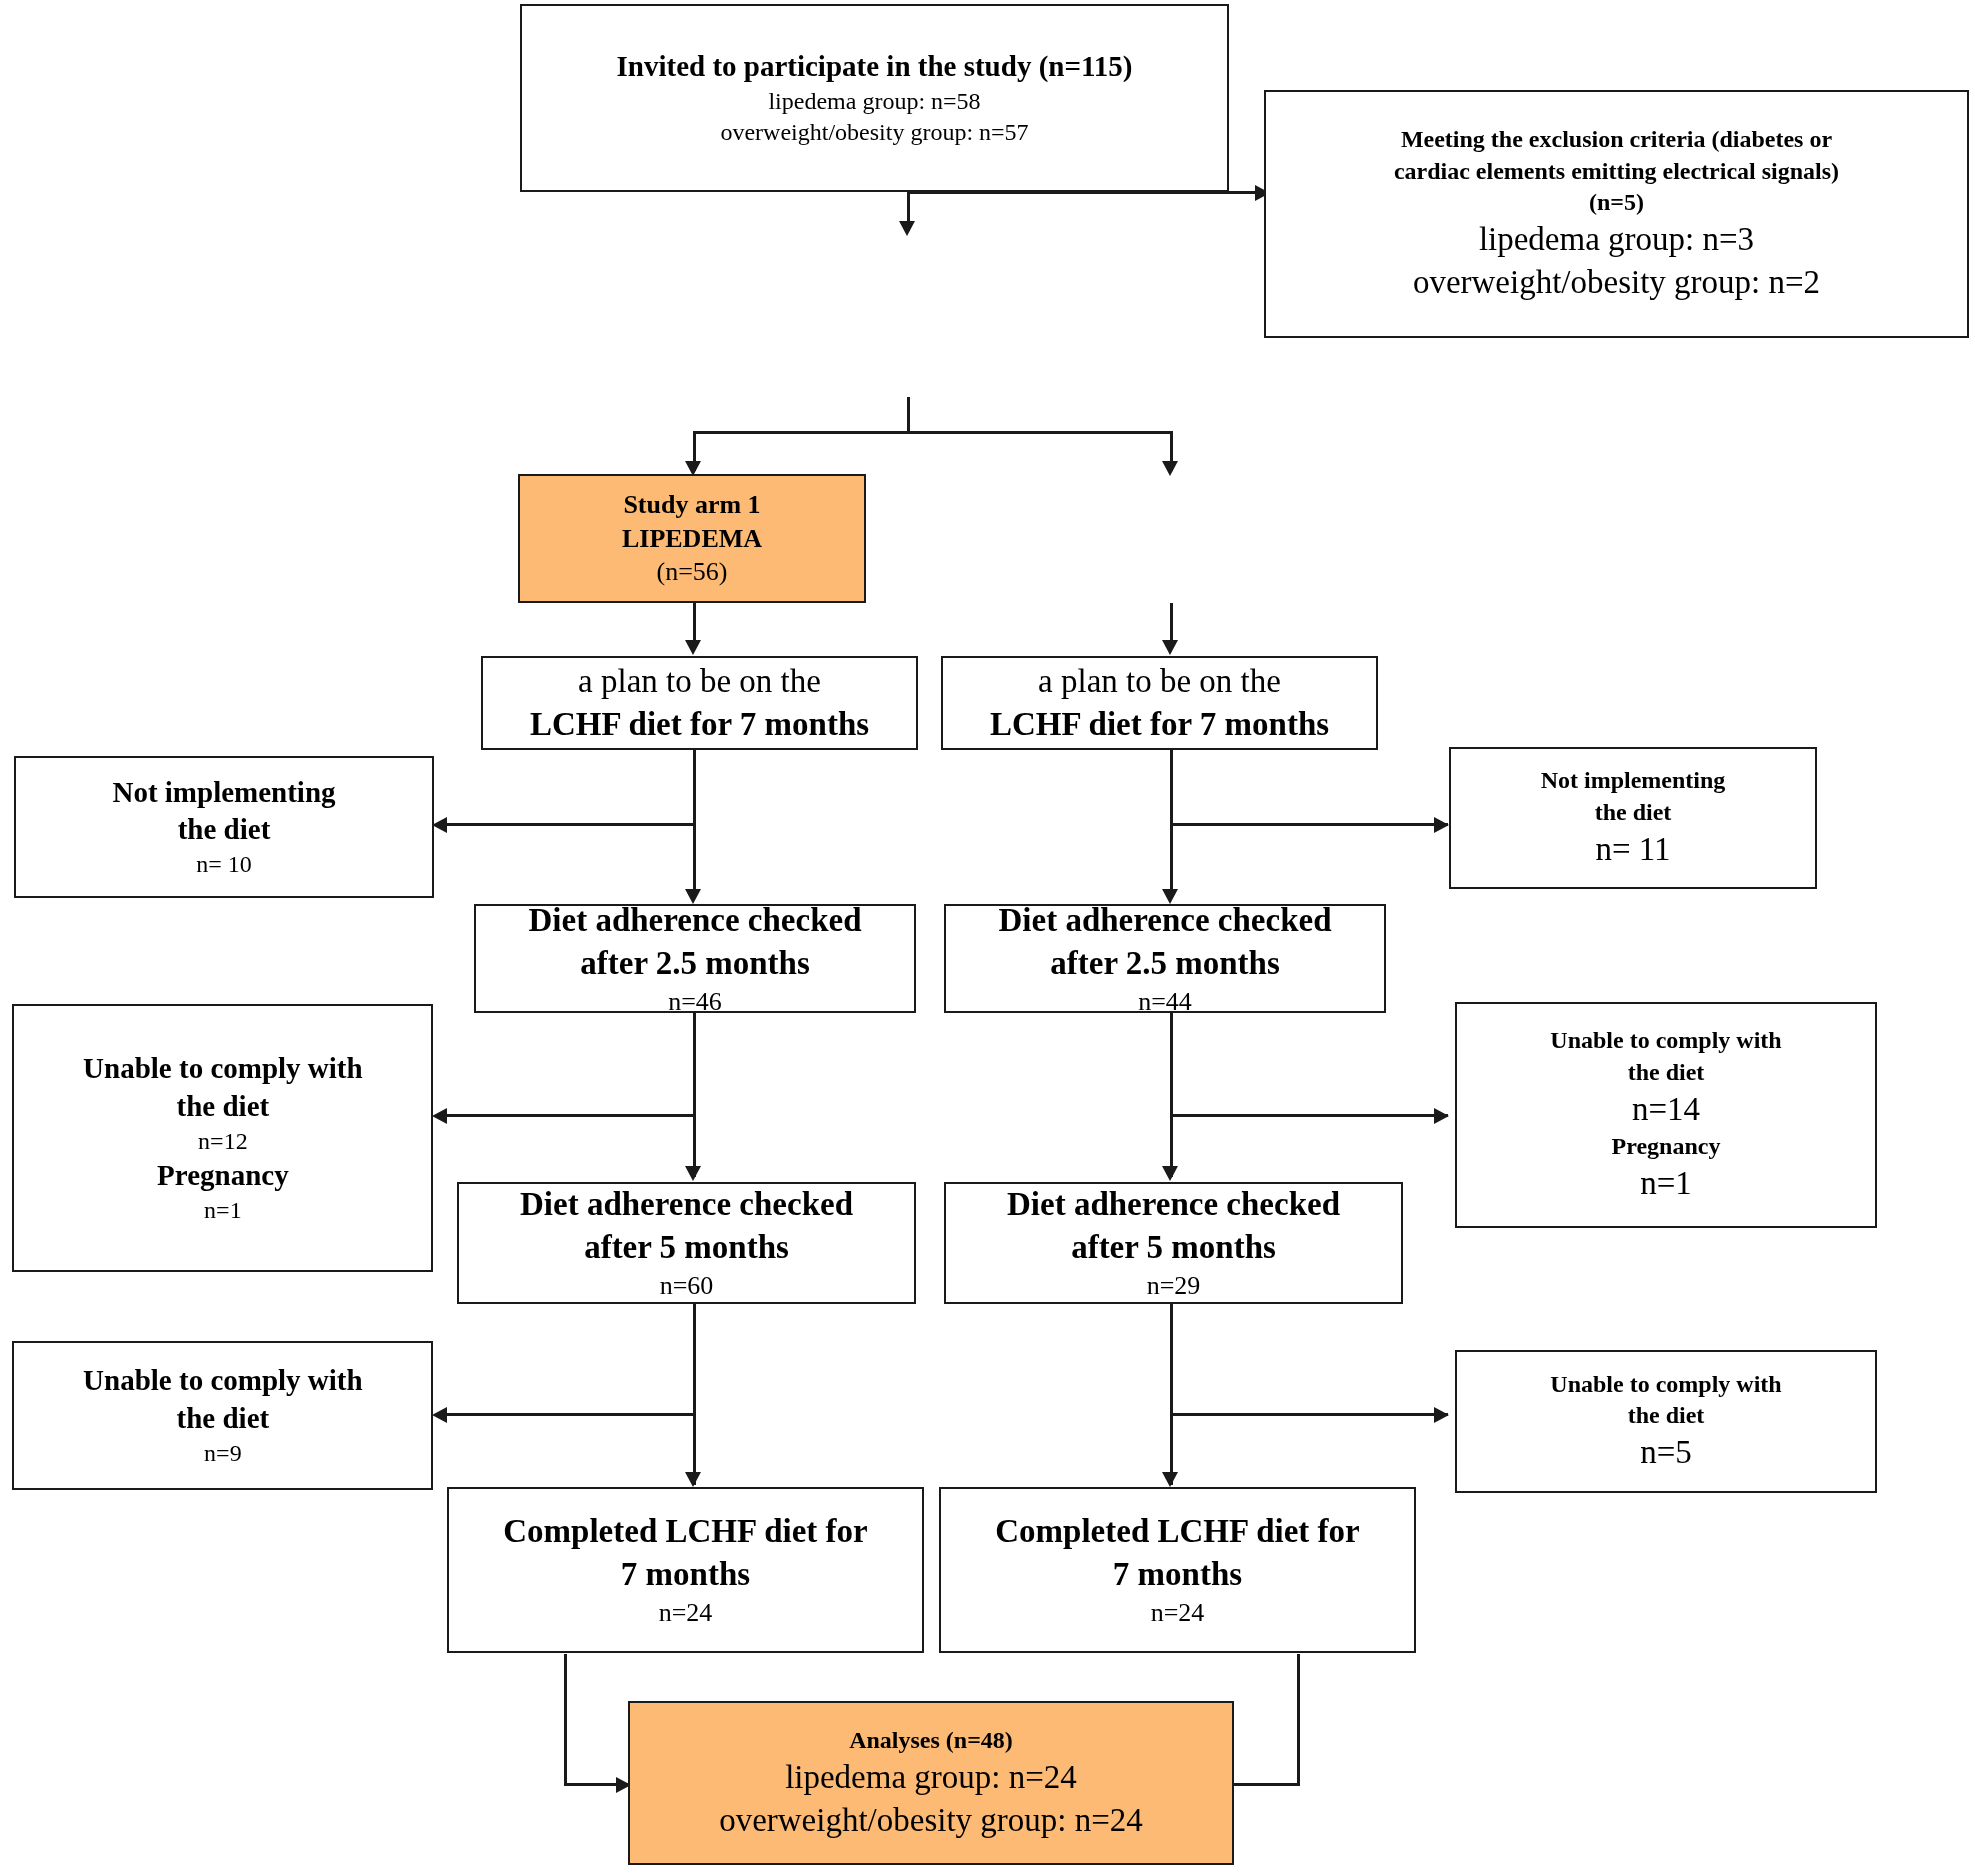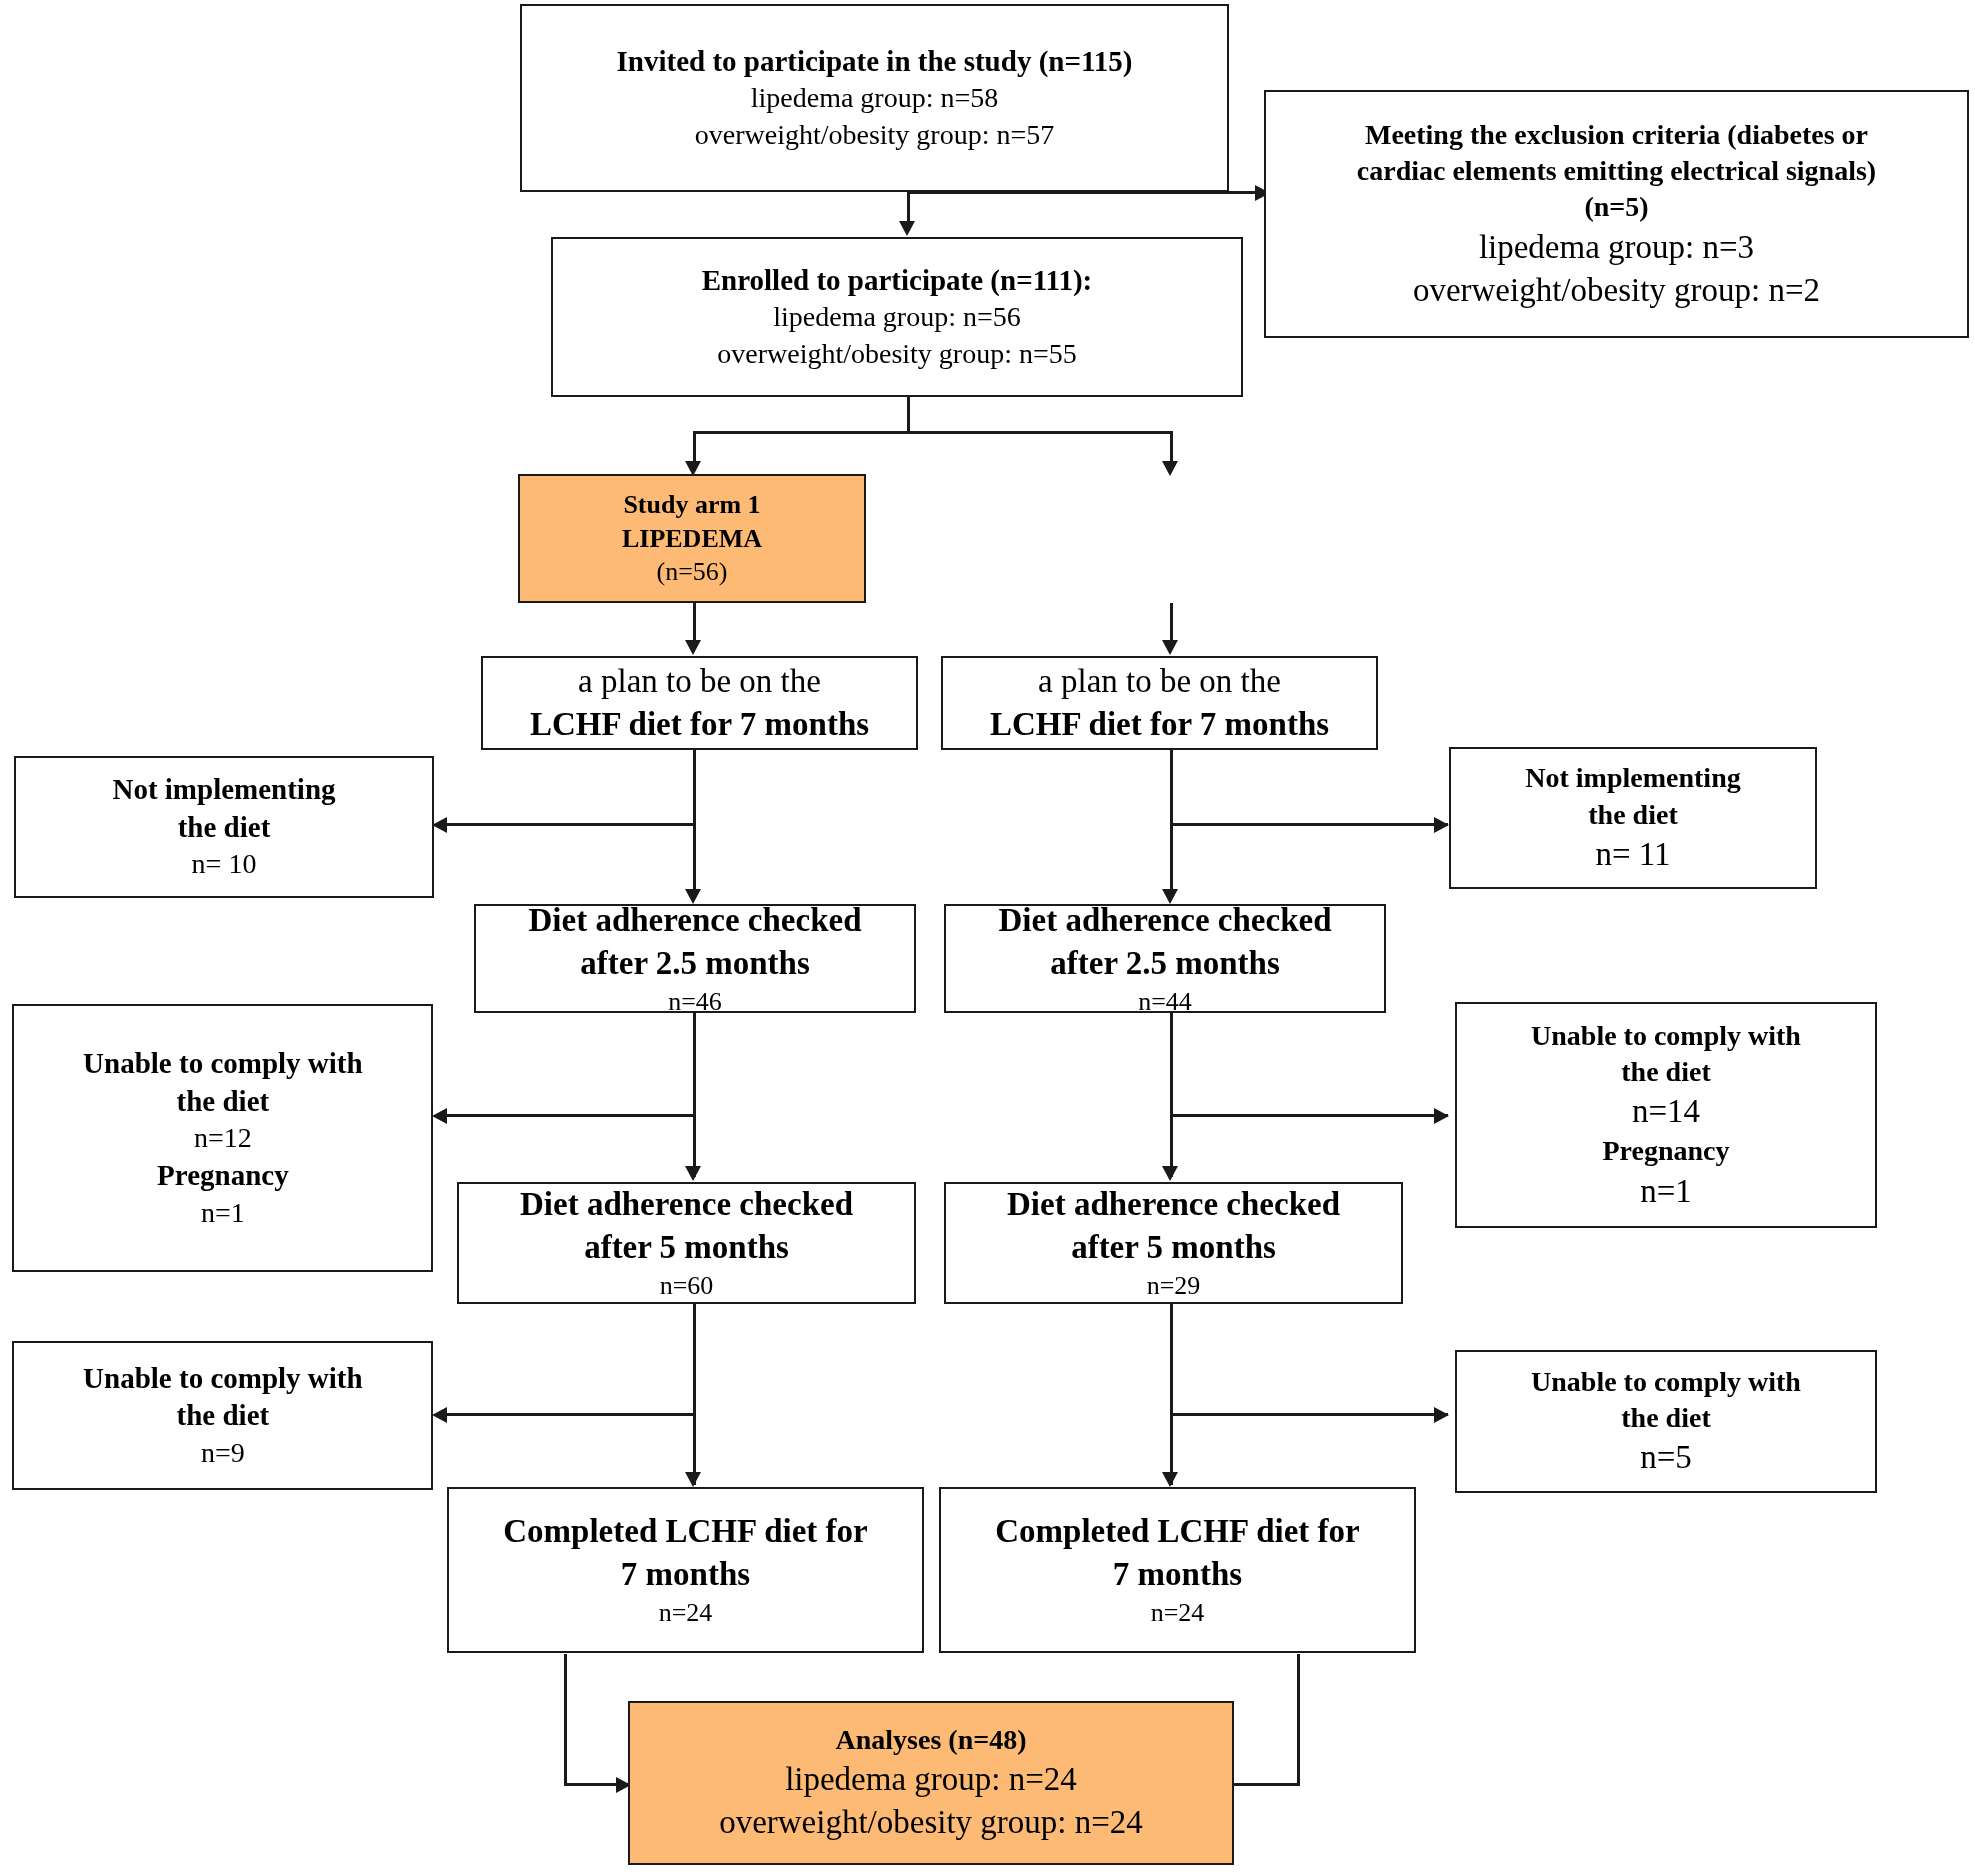--- a/index.html
+++ b/index.html
@@ -27,21 +27,21 @@
     text-align: center;
     color: #000000;
     line-height: 1.30;
     padding: 3px 5px;
   }
   .node .ln { display: block; white-space: nowrap; }
   .shade { background: #fdba74; }
   .b { font-weight: bold; }
   .f52 { font-size: 26px; }
   .f54 { font-size: 33px; }
-  .f56 { font-size: 28px; }
+  .f56 { font-size: 24px; }
   .f58 { font-size: 29px; }
 
   
   .vline, .hline {
     position: absolute;
     background: #1a1a1a;
   }
   .vline { width: 2.5px; }
   .hline { height: 2.5px; }
   .arrow-down, .arrow-left, .arrow-right {
@@ -139,25 +139,20 @@
   </div>
 
   <div class="node" style="left:1264px; top:90px; width:705px; height:248px;">
     <span class="ln b f56">Meeting the exclusion criteria (diabetes or</span>
     <span class="ln b f56">cardiac elements emitting electrical signals)</span>
     <span class="ln b f56">(n=5)</span>
     <span class="ln f54">lipedema group: n=3</span>
     <span class="ln f54">overweight/obesity group: n=2</span>
   </div>
 
-  <div class="node" style="left:551px; top:237px; width:692px; height:160px;">
-    <span class="ln b f58">Enrolled to participate (n=111):</span>
-    <span class="ln f56">lipedema group: n=56</span>
-    <span class="ln f56">overweight/obesity group: n=55</span>
-  </div>
 
   <div class="node shade" style="left:518px; top:474px; width:348px; height:129px;">
     <span class="ln b f52">Study arm 1</span>
     <span class="ln b f52">LIPEDEMA</span>
     <span class="ln f52">(n=56)</span>
   </div>
 
 
   <div class="node" style="left:481px; top:656px; width:437px; height:94px;">
     <span class="ln f54">a plan to be on the</span>

